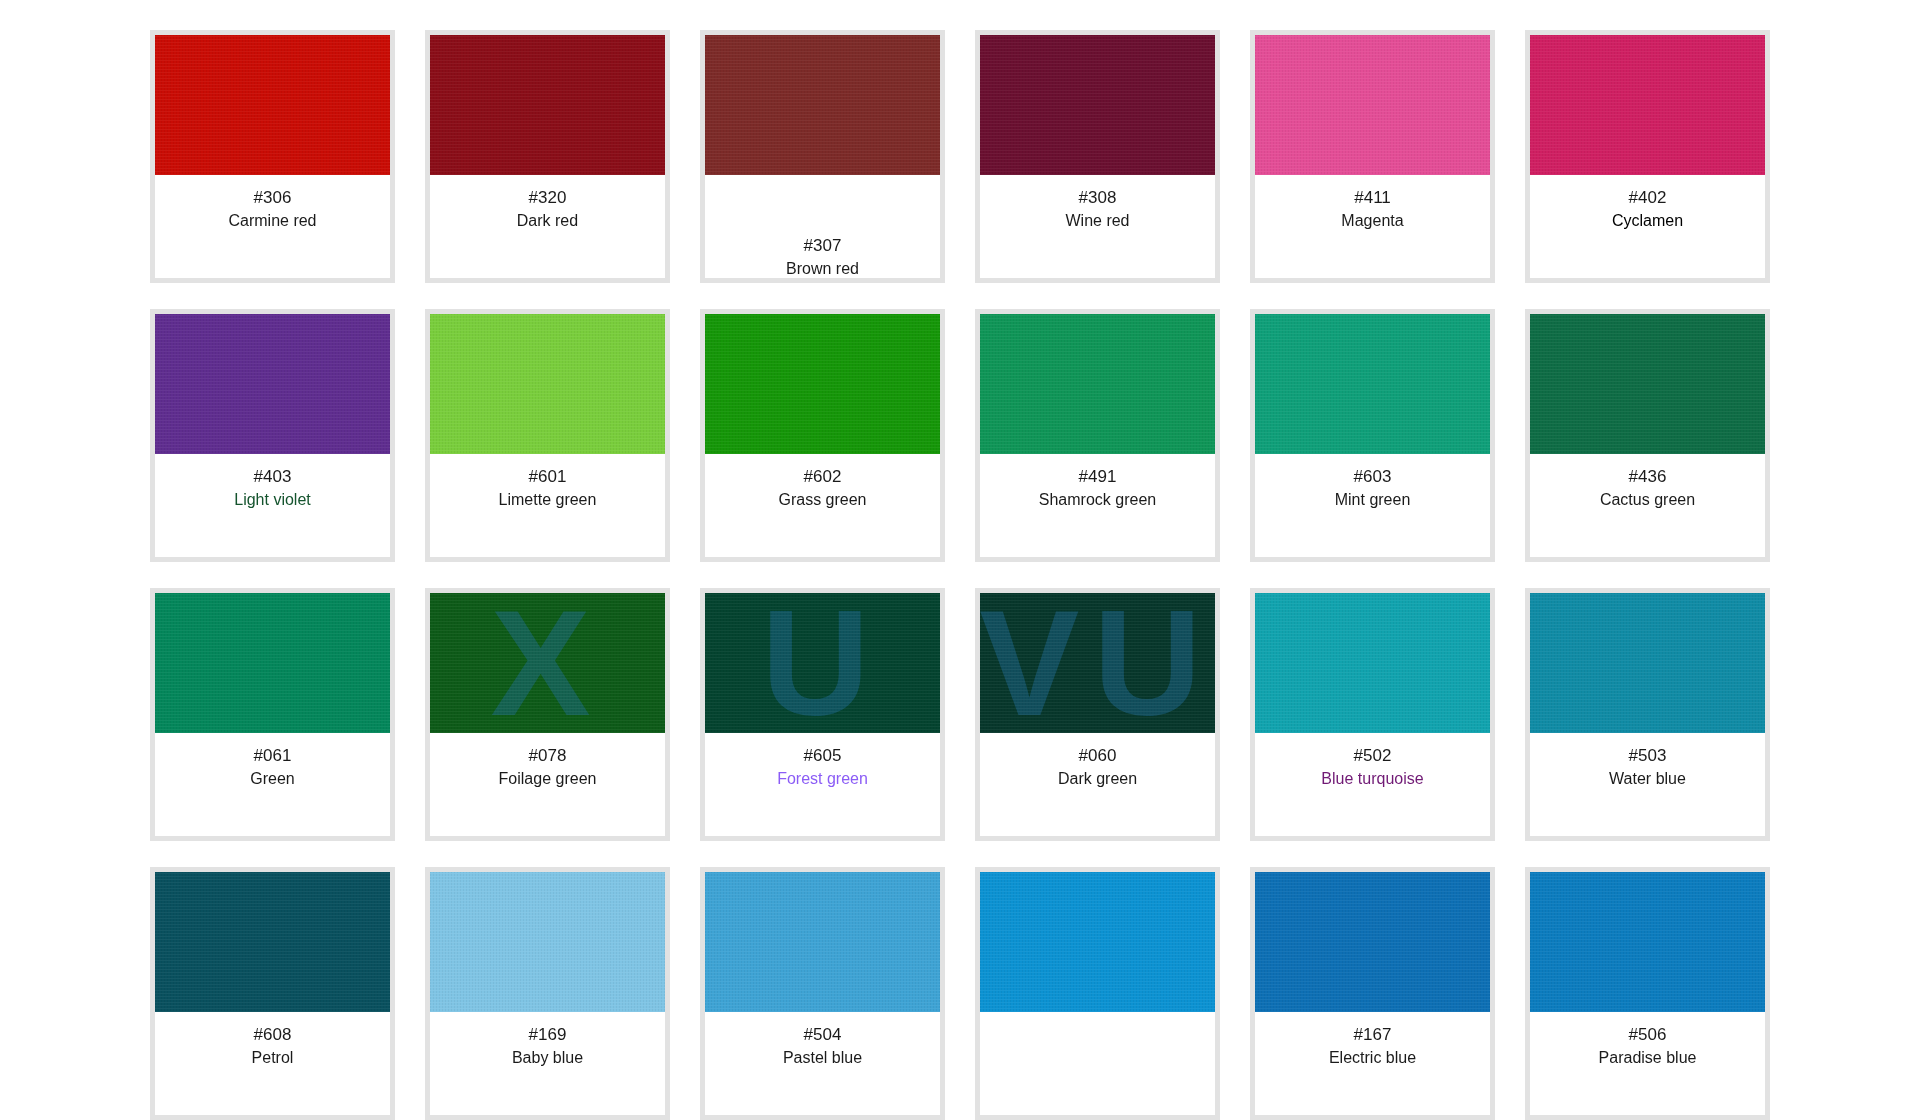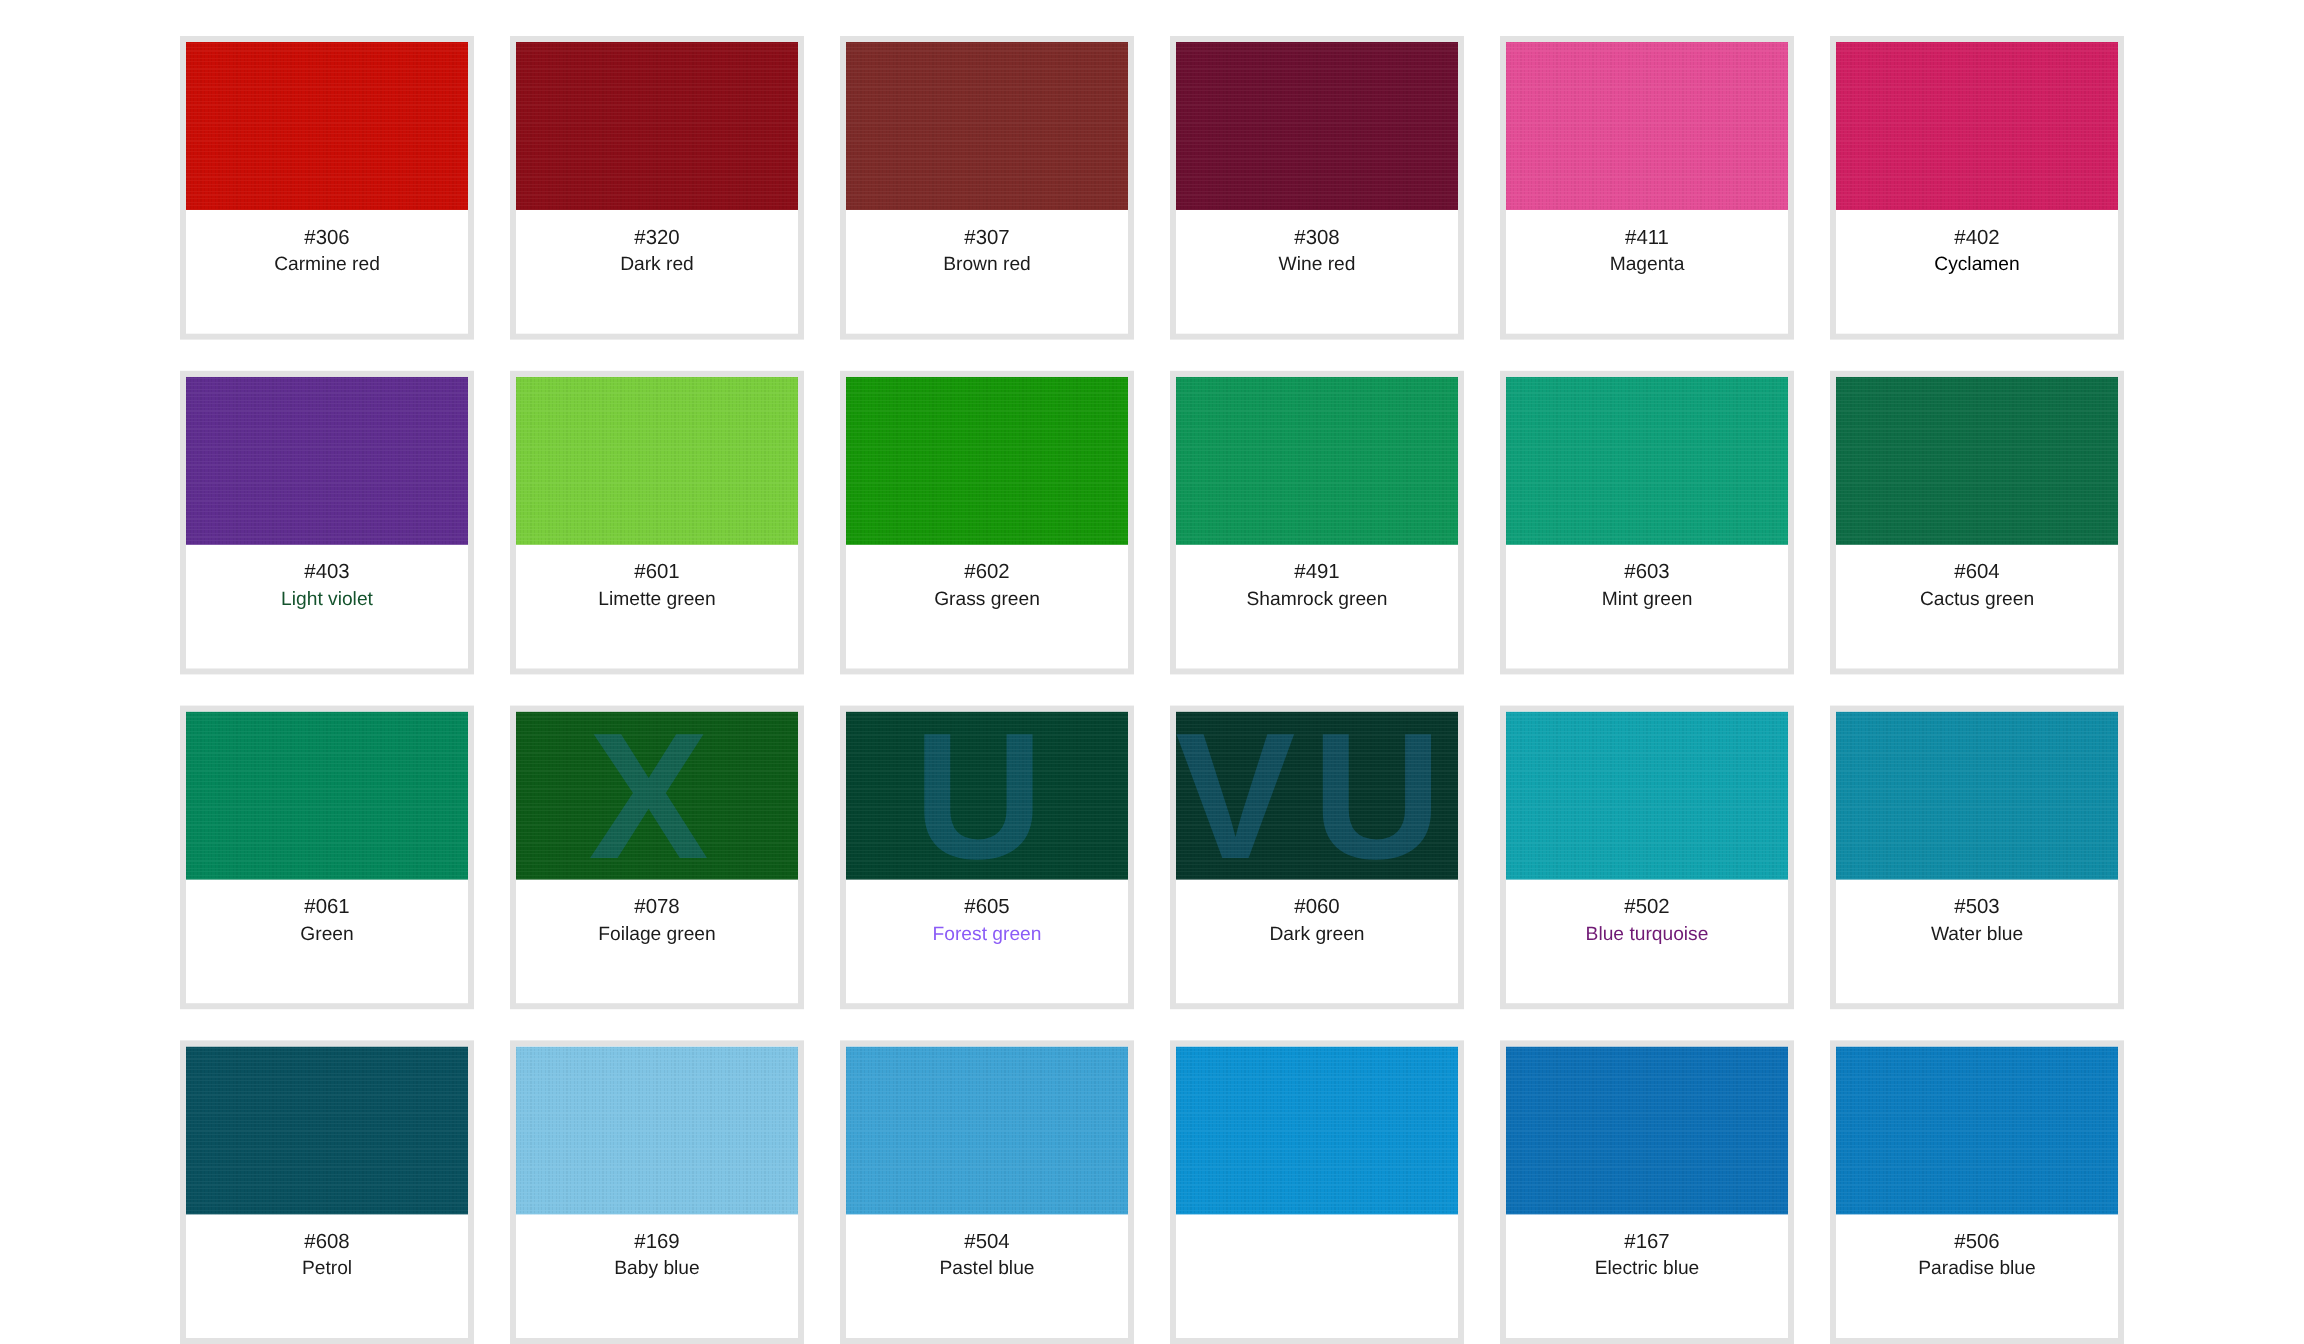--- a/index.html
+++ b/index.html
@@ -105,21 +105,21 @@
         <div class="swatch-name" style="color: rgb(27, 27, 27);">Carmine red</div>
       </div>
     </div>
     <div class="swatch-card" style="border-color: rgb(226, 226, 226);">
       <div class="swatch-chip" style="background: rgb(138, 13, 24);"></div>
       <div class="swatch-meta">
         <div class="swatch-code" style="color: rgb(27, 27, 27);">#320</div>
         <div class="swatch-name" style="color: rgb(27, 27, 27);">Dark red</div>
       </div>
     </div>
-    <div class="swatch-card" style="border-color: rgb(226, 226, 226);">
+    <div class="swatch-card" style="border-color: rgb(226, 226, 226); gap: 48px;">
       <div class="swatch-chip" style="background: rgb(124, 42, 40);"></div>
       <div class="swatch-meta">
         <div class="swatch-code" style="color: rgb(27, 27, 27);">#307</div>
         <div class="swatch-name" style="color: rgb(27, 27, 27);">Brown red</div>
       </div>
     </div>
     <div class="swatch-card" style="border-color: rgb(226, 226, 226);">
       <div class="swatch-chip" style="background: rgb(106, 15, 48);"></div>
       <div class="swatch-meta">
         <div class="swatch-code" style="color: rgb(27, 27, 27);">#308</div>
@@ -171,21 +171,21 @@
     <div class="swatch-card" style="border-color: rgb(226, 226, 226);">
       <div class="swatch-chip" style="background: rgb(15, 159, 121);"></div>
       <div class="swatch-meta">
         <div class="swatch-code" style="color: rgb(27, 27, 27);">#603</div>
         <div class="swatch-name" style="color: rgb(27, 27, 27);">Mint green</div>
       </div>
     </div>
     <div class="swatch-card" style="border-color: rgb(226, 226, 226);">
       <div class="swatch-chip" style="background: rgb(14, 108, 69);"></div>
       <div class="swatch-meta">
-        <div class="swatch-code" style="color: rgb(27, 27, 27);">#604</div>
+        <div class="swatch-code" style="color: rgb(27, 27, 27);">#436</div>
         <div class="swatch-name" style="color: rgb(27, 27, 27);">Cactus green</div>
       </div>
     </div>
     <div class="swatch-card" style="border-color: rgb(226, 226, 226);">
       <div class="swatch-chip" style="background: rgb(4, 134, 90);"></div>
       <div class="swatch-meta">
         <div class="swatch-code" style="color: rgb(27, 27, 27);">#061</div>
         <div class="swatch-name" style="color: rgb(27, 27, 27);">Green</div>
       </div>
     </div>

